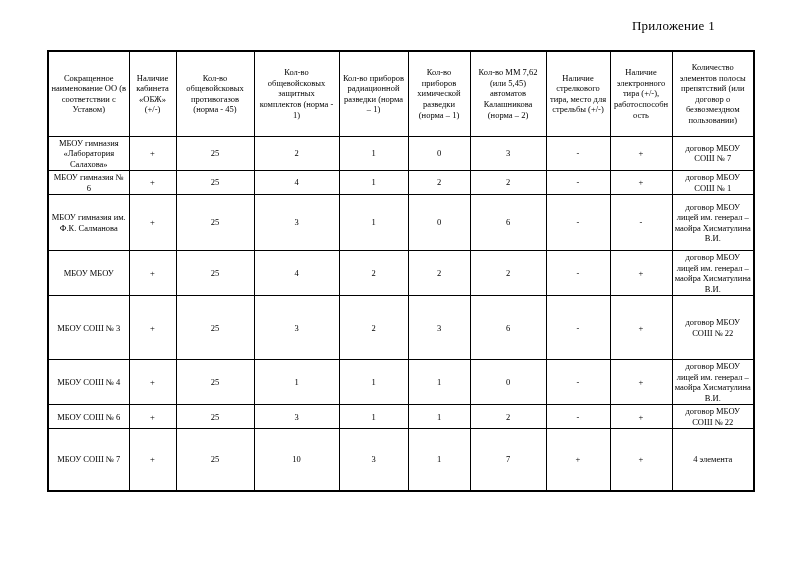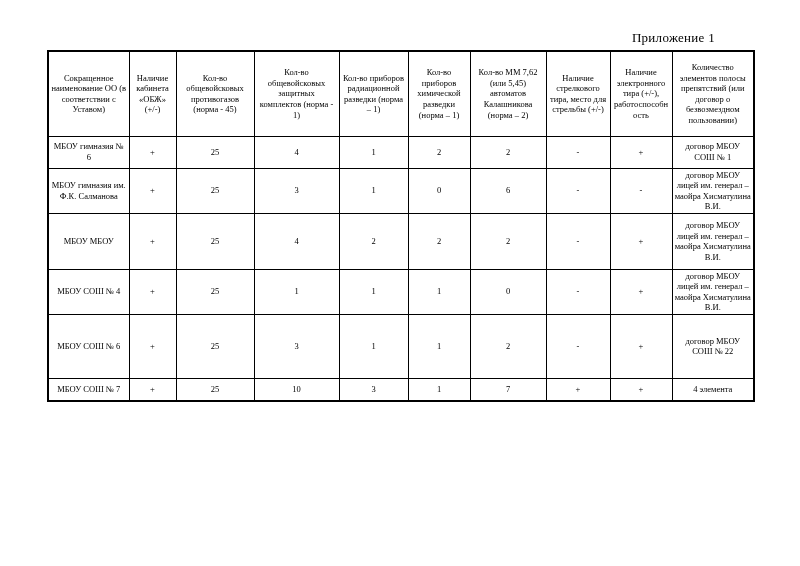--- a/index.html
+++ b/index.html
@@ -8,21 +8,20 @@
     position: relative;
     font-family: "Liberation Serif", "DejaVu Serif", serif;
     color: #000;
   }
   .page-title {
     position: absolute;
     top: 18px;
     right: 85px;
     font-size: 13px;
     letter-spacing: 0.3px;
-    margin-top: 12px;
   }
   table.equipment {
     position: absolute;
     left: 47px;
     top: 50px;
     width: 706px;
     border-collapse: collapse;
     table-layout: fixed;
     border: 2px solid #000;
   }
@@ -78,20 +77,32 @@
       <th>Кол-во приборов радиационной разведки (норма – 1)</th>
       <th>Кол-во приборов химической разведки (норма – 1)</th>
       <th>Кол-во ММ 7,62 (или 5,45) автоматов Калашникова (норма – 2)</th>
       <th>Наличие стрелкового тира, место для стрельбы (+/-)</th>
       <th>Наличие электронного тира (+/-), работоспособность</th>
       <th>Количество элементов полосы препятствий (или договор о безвозмездном пользовании)</th>
     </tr>
   </thead>
   <tbody>
       <tr>
+        <td>МБОУ гимназия «Лаборатория Салахова»</td>
+        <td>+</td>
+        <td>25</td>
+        <td>2</td>
+        <td>1</td>
+        <td>0</td>
+        <td>3</td>
+        <td>-</td>
+        <td>+</td>
+        <td>договор МБОУ СОШ № 7</td>
+      </tr>
+      <tr>
         <td>МБОУ гимназия № 6</td>
         <td>+</td>
         <td>25</td>
         <td>4</td>
         <td>1</td>
         <td>2</td>
         <td>2</td>
         <td>-</td>
         <td>+</td>
         <td>договор МБОУ СОШ № 1</td>
@@ -112,20 +123,32 @@
         <td>МБОУ МБОУ</td>
         <td>+</td>
         <td>25</td>
         <td>4</td>
         <td>2</td>
         <td>2</td>
         <td>2</td>
         <td>-</td>
         <td>+</td>
         <td>договор МБОУ лицей им. генерал – маойра Хисматулина В.И.</td>
+      </tr>
+      <tr>
+        <td>МБОУ СОШ № 3</td>
+        <td>+</td>
+        <td>25</td>
+        <td>3</td>
+        <td>2</td>
+        <td>3</td>
+        <td>6</td>
+        <td>-</td>
+        <td>+</td>
+        <td>договор МБОУ СОШ № 22</td>
       </tr>
       <tr>
         <td>МБОУ СОШ № 4</td>
         <td>+</td>
         <td>25</td>
         <td>1</td>
         <td>1</td>
         <td>1</td>
         <td>0</td>
         <td>-</td>

